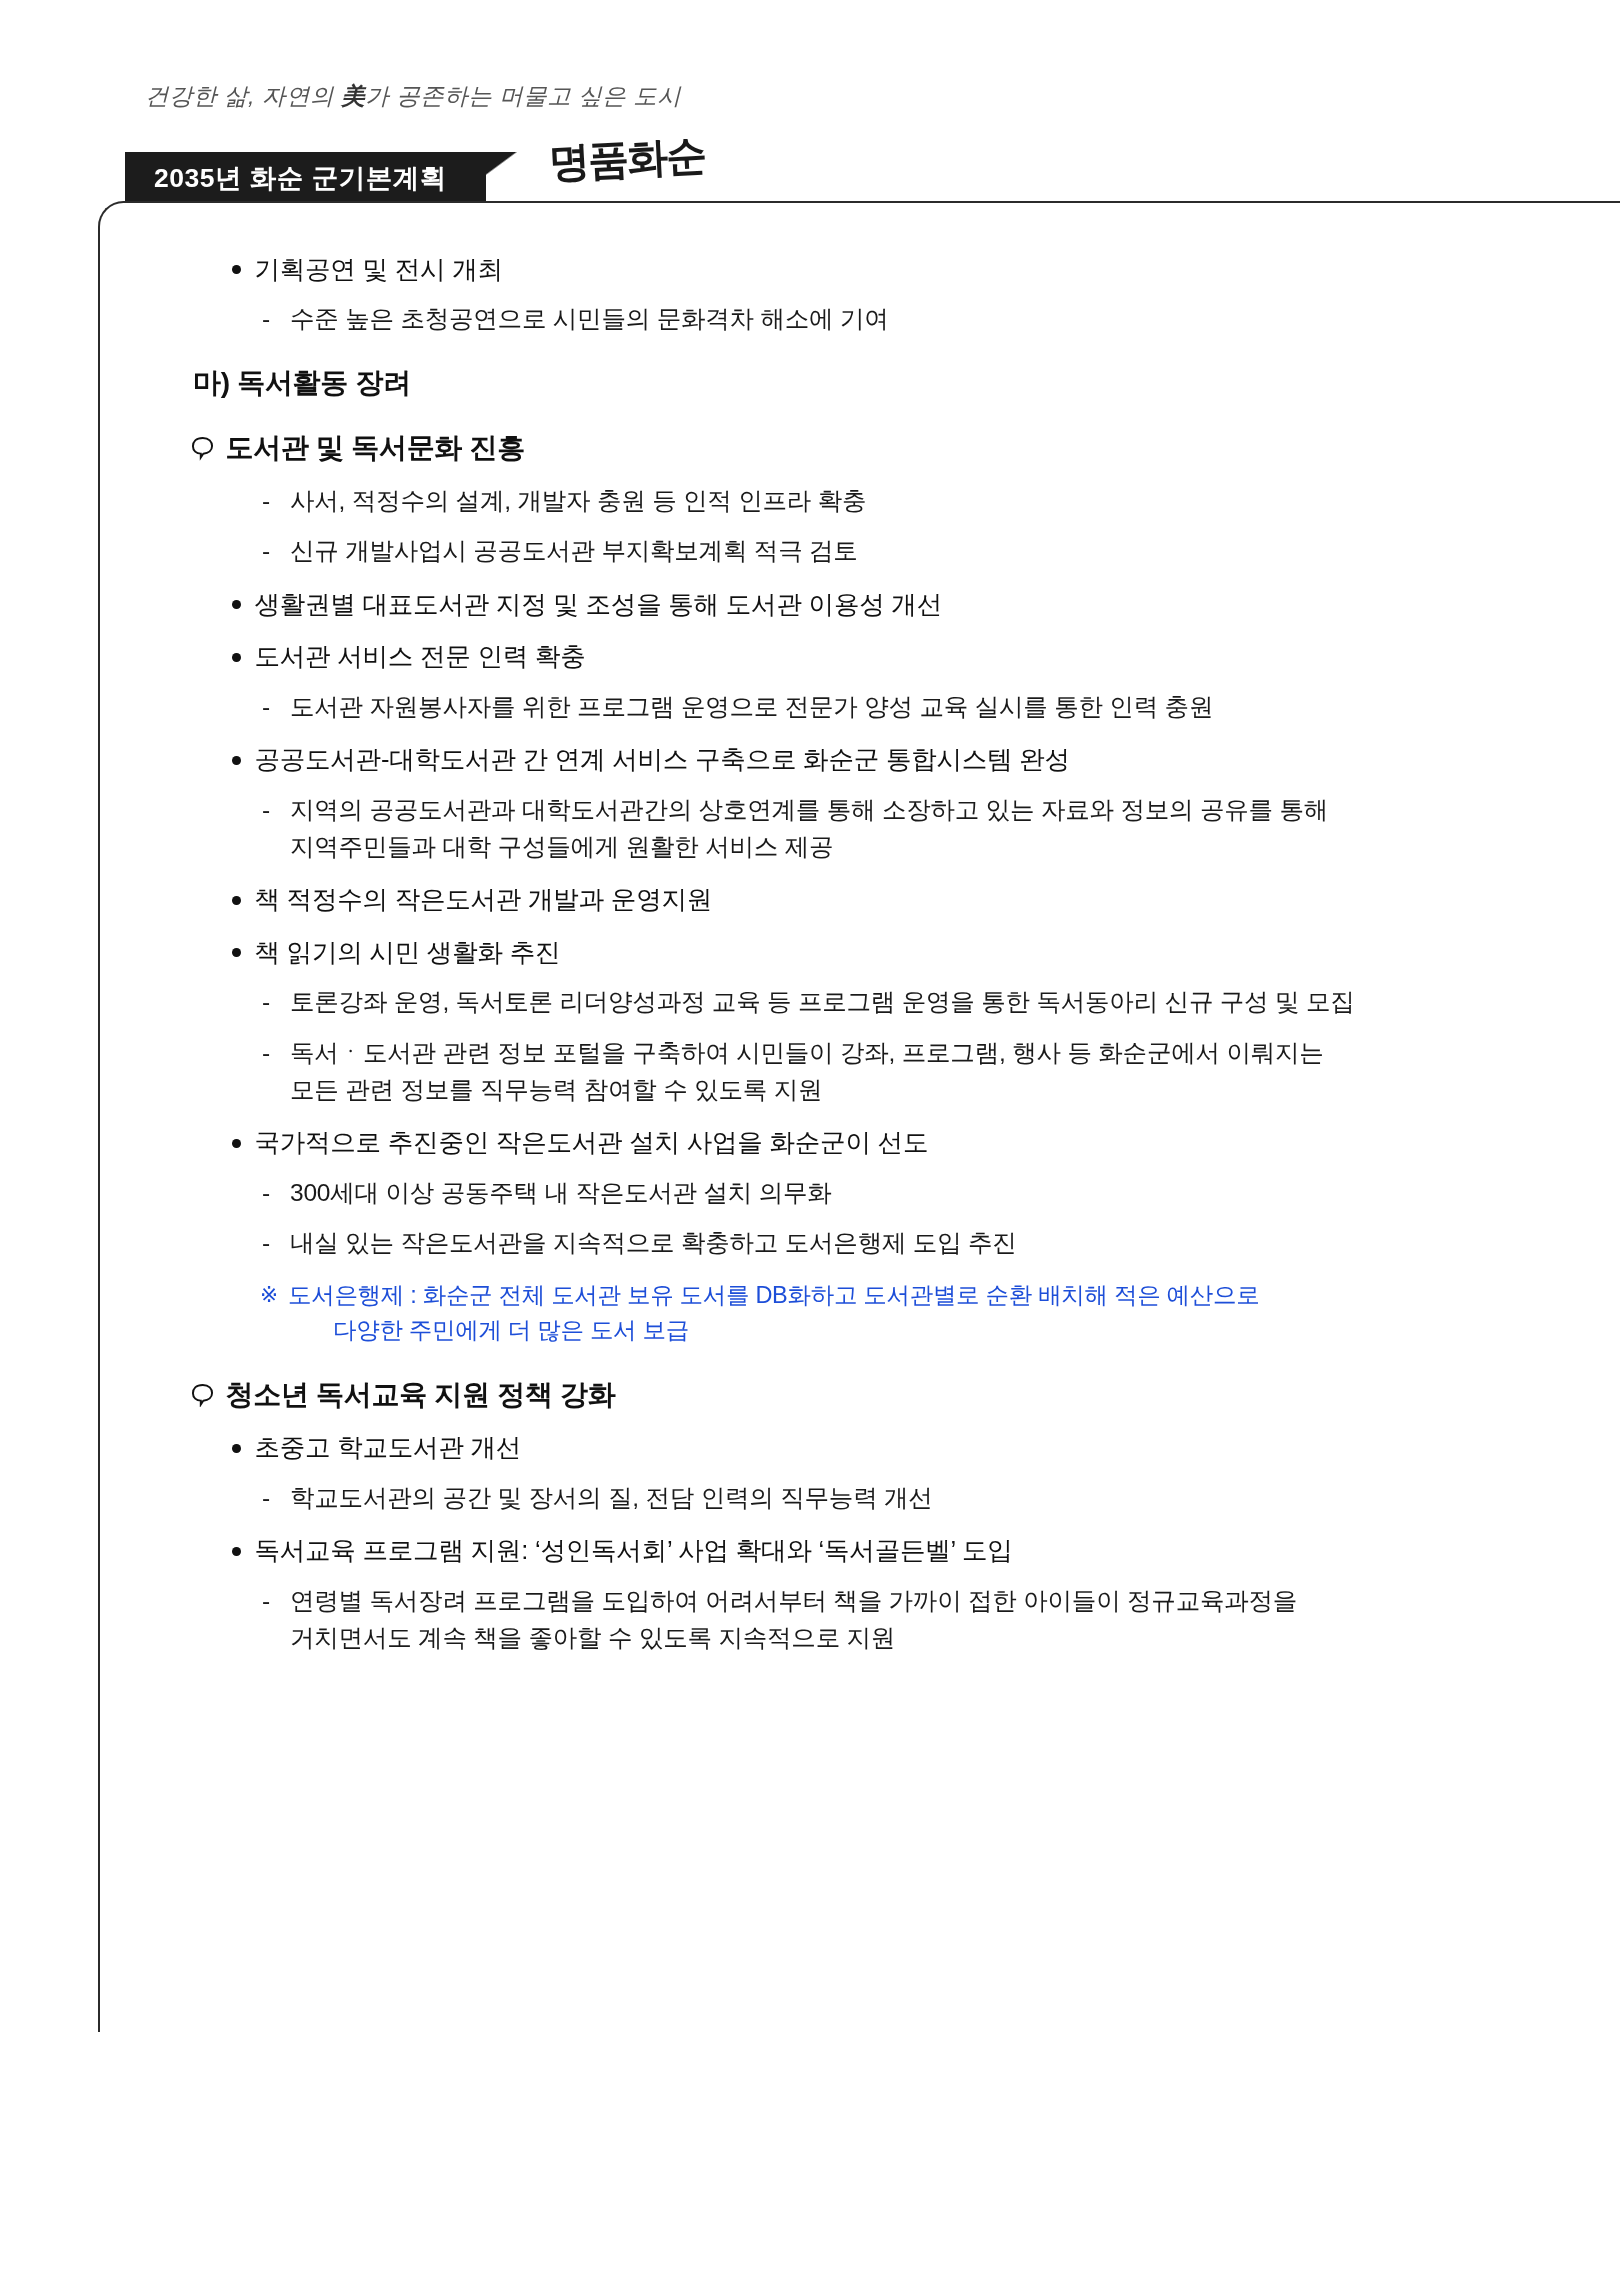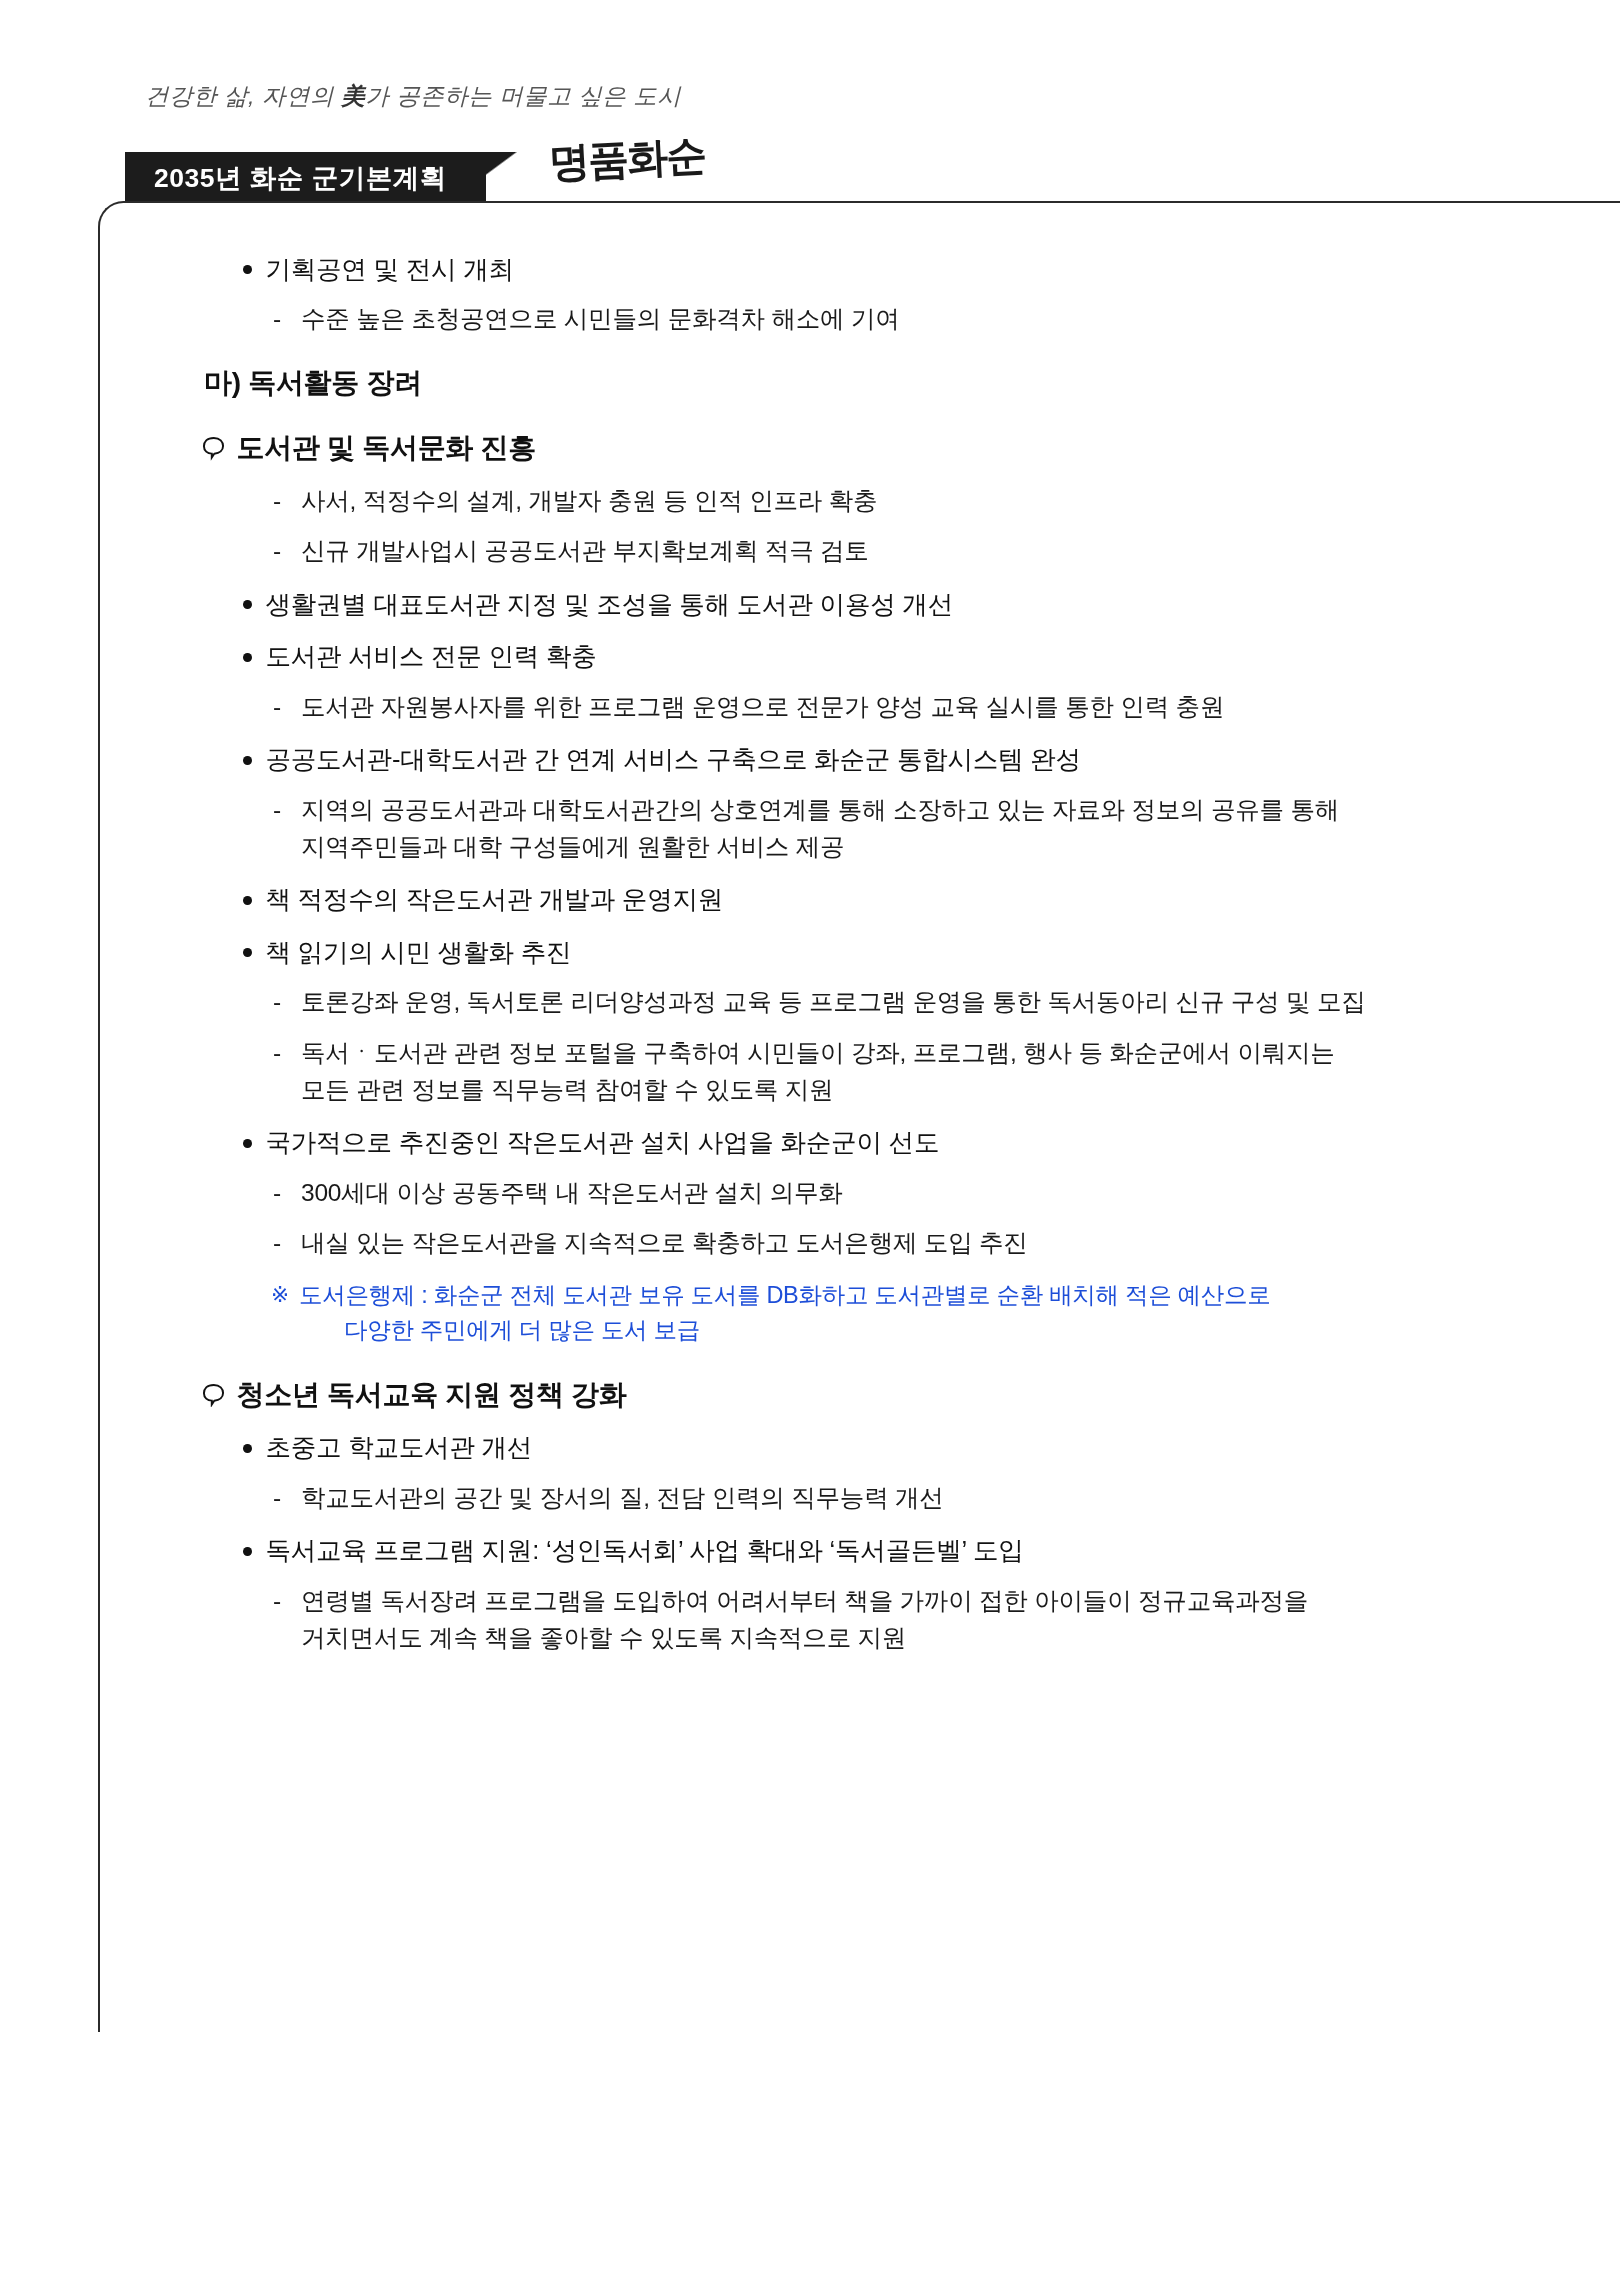--- a/index.html
+++ b/index.html
@@ -86,21 +86,21 @@
     height: 1926px;
     border: 2px solid #2b2b2b;
     border-right: none;
     border-top-left-radius: 25.5px;
     border-bottom-left-radius: 25.5px;
     box-sizing: border-box;
   }
 
   .content {
     position: absolute;
-    left: 238px;
+    left: 227px;
     top: 235px;
     width: 1304px;
   }
 
   .lvl-head {
     font-size: 28px;
     font-weight: bold;
     color: #111111;
     margin: 25.5px 0 15.7px -34px;
     letter-spacing: -0.3px;

